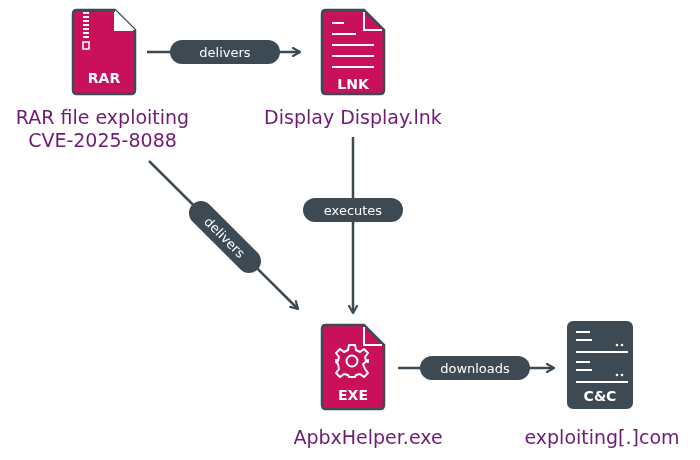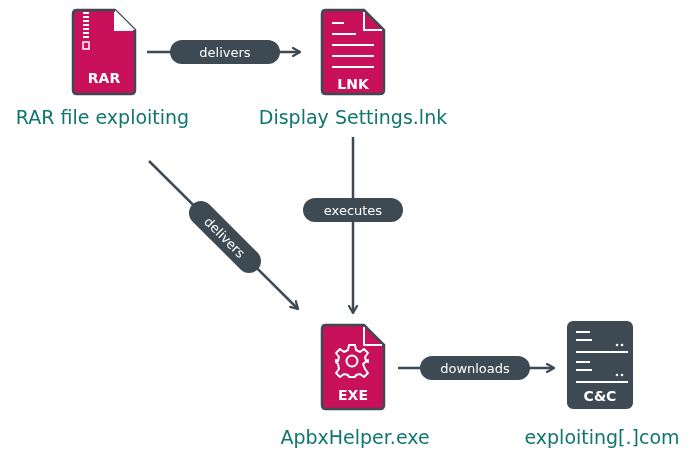--- a/index.html
+++ b/index.html
@@ -1,19 +1,19 @@
 <!DOCTYPE html>
 <html><head>
 <meta charset="utf-8">
 <style>
   html, body { margin: 0; padding: 0; background: #ffffff; }
   body { width: 700px; height: 460px; position: relative; overflow: hidden;
          font-family: "DejaVu Sans", "Liberation Sans", sans-serif; color: #3d4a54; }
   svg.canvas { position: absolute; left: 0; top: 0; }
-  .label { position: absolute; font-size: 19px; color: #0f766e; text-align: center; line-height: 23px; white-space: nowrap; }
+  .label { position: absolute; font-size: 19px; color: #701a75; text-align: center; line-height: 23px; white-space: nowrap; }
   .pill-text { font-family: "DejaVu Sans", "Liberation Sans", sans-serif; font-size: 13px; fill: #ffffff; }
   .icon-text { font-family: "DejaVu Sans", "Liberation Sans", sans-serif; font-size: 14px; font-weight: bold; fill: #ffffff; }
 </style>
 </head>
 <body>
 
 <svg class="canvas" width="700" height="460" viewBox="0 0 700 460" xmlns="http://www.w3.org/2000/svg">
   <defs>
     <marker id="arrow" markerWidth="10" markerHeight="10" refX="8" refY="5" orient="auto" markerUnits="userSpaceOnUse">
       <path d="M1,1 L8,5 L1,9" fill="none" stroke="#3d4a54" stroke-width="2.2" stroke-linecap="round" stroke-linejoin="round"></path>
@@ -95,16 +95,17 @@
 
   <g>
     <line x1="398" y1="368" x2="554" y2="368" stroke="#3d4a54" stroke-width="2.5" marker-end="url(#arrow)"></line>
     <rect x="420" y="356" width="110" height="24" rx="12" fill="#3d4a54"></rect>
     <text class="pill-text" x="475" y="373" text-anchor="middle">downloads</text>
   </g>
 </svg>
 
 <div class="label" style="left:0; top:106px; width:205px;">
   <div>RAR file exploiting</div>
+  <div>CVE-2025-8088</div>
 </div>
-<div class="label" style="left:253px; top:106px; width:200px;">Display Settings.lnk</div>
-<div class="label" style="left:270px; top:426px; width:170px;">ApbxHelper.exe</div>
+<div class="label" style="left:253px; top:106px; width:200px;">Display Display.lnk</div>
+<div class="label" style="left:283px; top:426px; width:170px;">ApbxHelper.exe</div>
 <div class="label" style="left:512px; top:426px; width:180px;">exploiting[.]com</div>
 
 </body></html>

